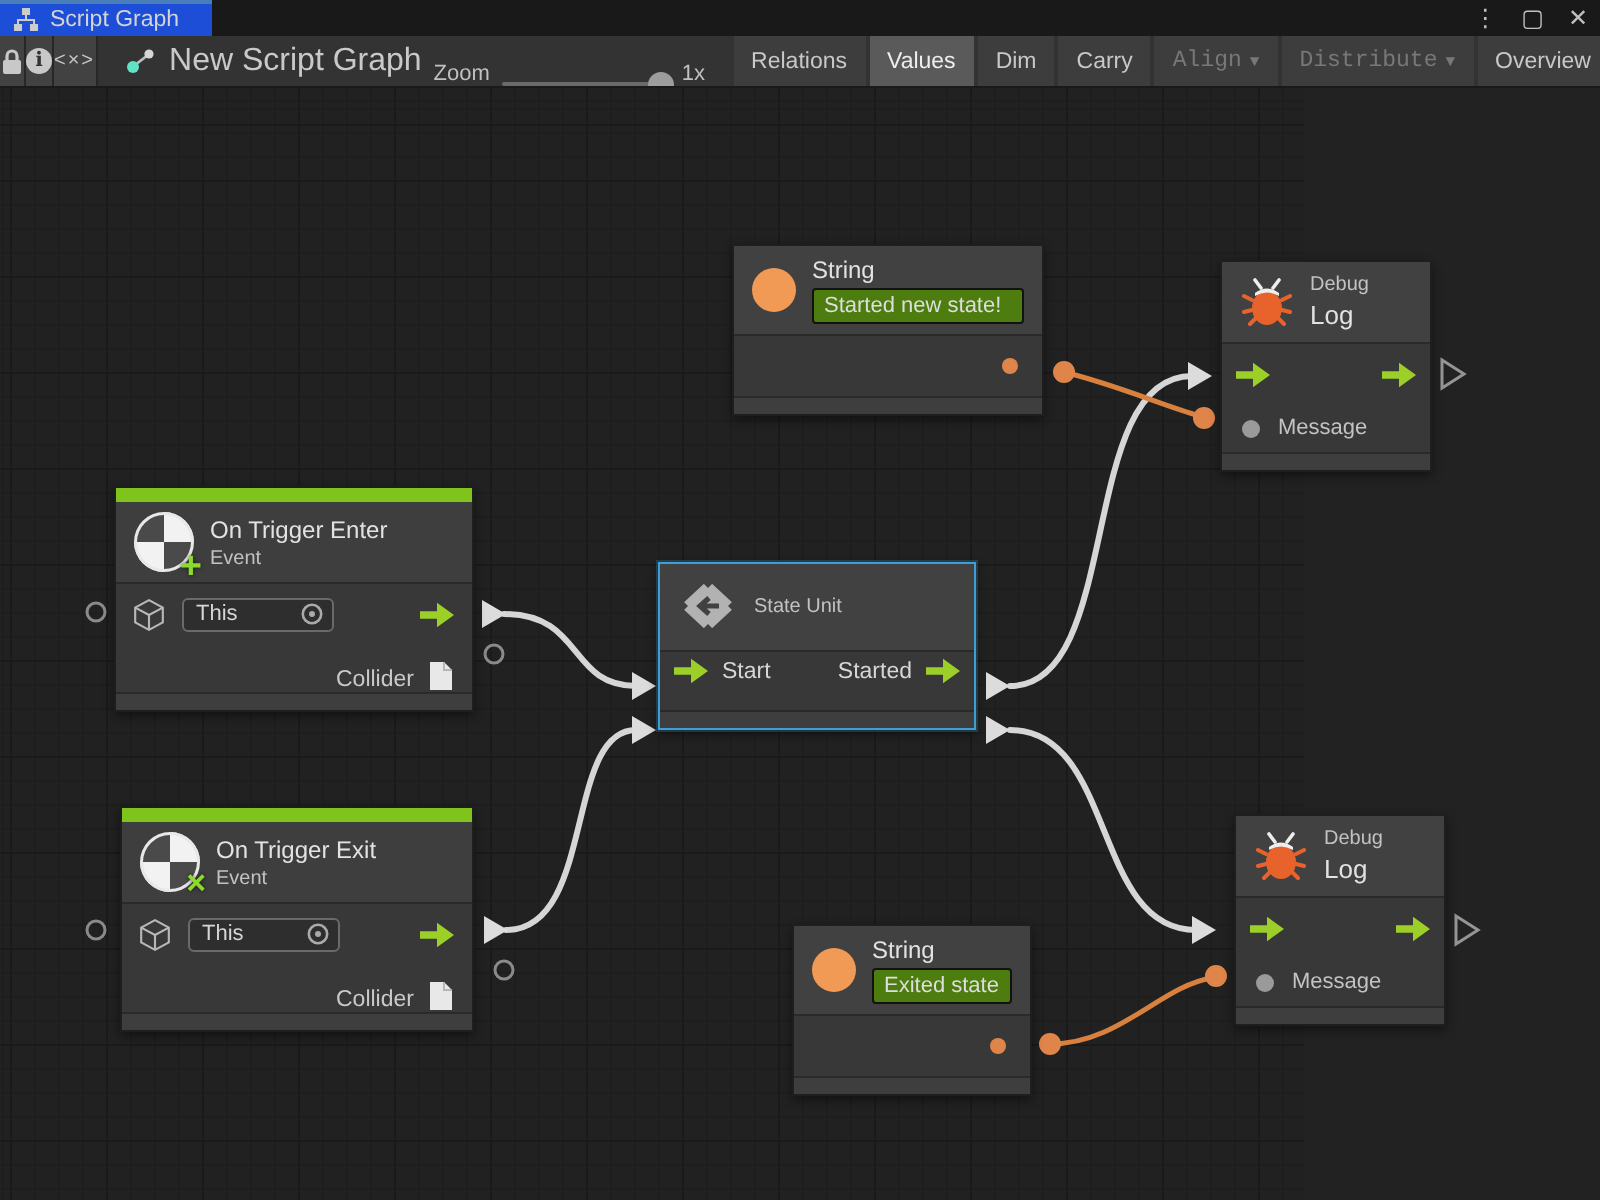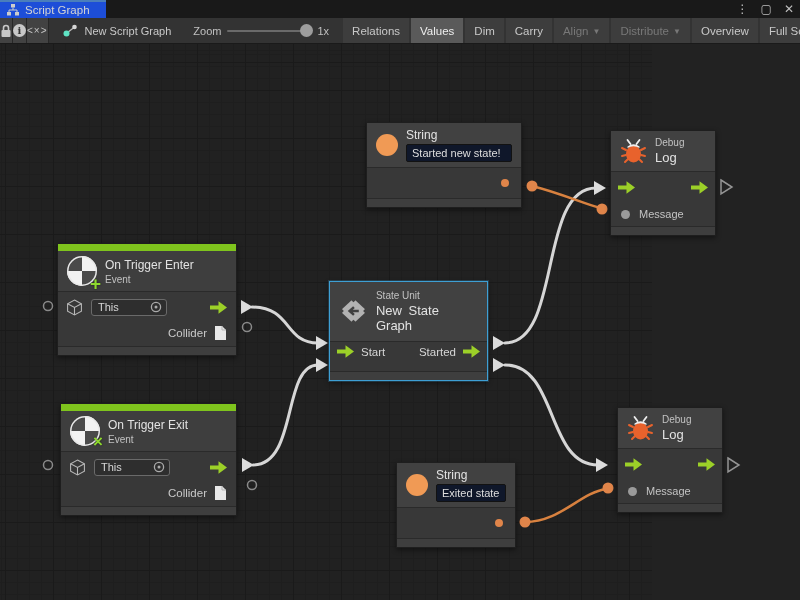--- a/index.html
+++ b/index.html
@@ -20,28 +20,28 @@
   
   .toolbar {
     position:absolute; left:0; top:18px; width:800px; height:26px; background:#333;
     border-bottom:1px solid #1a1a1a; display:flex; align-items:stretch; font-size:11px;
     white-space:nowrap; overflow:hidden;
   }
   .tool-tile { display:flex; align-items:center; justify-content:center; background:#424242; border-right:1px solid #272727; }
   .tool-tile.w28 { width:28px; } .tool-tile.w62 { width:62px; }
   .info-circle { width:13px; height:13px; border-radius:50%; background:#c8c8c8; color:#333; font-size:10px; font-weight:bold; display:flex; align-items:center; justify-content:center; font-family:"DejaVu Serif",serif; }
   .code-glyph { color:#c4c4c4; font-size:10px; letter-spacing:1px; }
-  .graph-id { display:flex; align-items:center; gap:7px; margin-left:14px; color:#c9c9c9; font-size:11px; }
-  .zoom-area { display:flex; align-items:center; margin-left:22px; gap:6px; color:#c0c0c0; }
+  .graph-id { display:flex; align-items:center; gap:7px; margin-left:14px; color:#c9c9c9; font-size:16px; }
+  .zoom-area { display:flex; align-items:flex-end; margin-left:6px; gap:6px; color:#c0c0c0; }
   .zoom-track { position:relative; width:84px; height:2px; background:#6a6a6a; border-radius:1px; }
   .zoom-handle { position:absolute; right:-2px; top:-5.5px; width:13px; height:13px; border-radius:50%; background:#9d9d9d; }
   .tb-buttons { display:flex; align-items:stretch; margin-left:12px; }
   .btn { display:flex; align-items:center; gap:4px; padding:0 9px; margin-left:2px; background:#3d3d3d; color:#c8c8c8; font-size:11.5px; }
   .btn.active { background:#5a5a5a; color:#eee; }
-  .btn.disabled { color:#787878; }
+  .btn.disabled { color:#787878;font-family:Liberation Mono, monospace; }
   .chev { font-size:8px; position:relative; top:1px; }
   
   .canvas {
     position:absolute; left:0; top:44px; width:652px; height:556px; background:#212121;
     background-image:
       repeating-linear-gradient(to right, #1a1a1a 0 1px, transparent 1px 48px),
       repeating-linear-gradient(to bottom, #1a1a1a 0 1px, transparent 1px 48px),
       repeating-linear-gradient(to right, #1e1e1e 0 1px, transparent 1px 12px),
       repeating-linear-gradient(to bottom, #1e1e1e 0 1px, transparent 1px 12px);
     background-position: 5px 0, 0 46px, 5px 0, 0 10px;
@@ -58,39 +58,39 @@
   .node.selected { border:1px solid #3E9FD4; box-shadow:0 0 0 1px rgba(62,159,212,.25), 0 2px 5px rgba(0,0,0,.45); }
   .node-header { background:#414141; display:flex; align-items:center; gap:8px; padding:5px 9px; }
   .node-body { border-top:1px solid #2a2a2a; }
   .node-footer { height:9px; background:#3e3e3e; border-top:1px solid #2a2a2a; }
   .hdr-col { display:flex; flex-direction:column; gap:2px; min-width:0; }
   .node-title { font-size:12px; color:#e2e2e2; }
   .node-kind { font-size:10px; color:#c2c2c2; }
   .node-title-lg { font-size:13px; color:#e2e2e2; word-spacing:3px; }
   .event-bar { height:7px; background:#7FC41D; }
   .value-input {
-    background:#0f172a; border:1px solid #121212; border-radius:2px; padding:1px 5px;
+    background:#4d7c0f; border:1px solid #121212; border-radius:2px; padding:1px 5px;
     font-size:11px; color:#dedede; min-height:15px; line-height:14px;
   }
   .orange-circle { width:22px; height:22px; border-radius:50%; background:#F09A55; flex:0 0 auto; }
   .quarter-icon {
     position:relative; width:30px; height:30px; border-radius:50%; flex:0 0 auto;
     background:conic-gradient(#f2f2f2 0 90deg, #4a4a4a 90deg 180deg, #f2f2f2 180deg 270deg, #4a4a4a 270deg 360deg);
     box-shadow:0 0 0 1.5px #e8e8e8 inset;
   }
   .badge { position:absolute; right:-4px; bottom:-7px; font-size:19px; font-weight:bold; color:#8ED92E; line-height:19px; text-shadow:0 0 2px rgba(0,0,0,.6); }
   .badge.x { font-size:17px; right:-3px; bottom:-5px; }
   .state-row { height:23px; display:flex; align-items:flex-start; justify-content:space-between; padding:0 7px; }
   .state-grp { display:flex; align-items:center; gap:7px; font-size:11.5px; color:#d6d6d6; }
   .dbg-flow-row { height:30px; display:flex; align-items:center; justify-content:space-between; padding:0 7px; }
   .dbg-msg-row { height:24px; display:flex; align-items:center; gap:9px; padding:0 10px; font-size:11px; color:#c3c3c3; }
   .gray-dot { width:9px; height:9px; border-radius:50%; background:#9a9a9a; }
   .orange-dot-sm { width:8px; height:8px; border-radius:50%; background:#e0854a; }
   .trig-row1 { height:28px; display:flex; align-items:center; gap:8px; padding:2px 9px 0 8px; }
-  .trig-row2 { height:26px; display:flex; align-items:center; justify-content:flex-end; gap:7px; padding:0 9px; font-size:11.5px; color:#c9c9c9; }
+  .trig-row2 { height:26px; display:flex; align-items:flex-end; justify-content:flex-end; gap:7px; padding:0 9px; font-size:11.5px; color:#c9c9c9; }
   .this-box {
     display:flex; align-items:center; justify-content:space-between; width:76px; height:17px;
     background:#2e2e2e; border:1px solid #6a6a6a; border-radius:3px; padding:0 4px 0 6px;
     font-size:11px; color:#d6d6d6;
   }
   .spacer { flex:1; }
   .str-body { height:31px; display:flex; align-items:center; justify-content:flex-end; padding-right:12px; }
 </style>
 </head>
 <body>
@@ -302,21 +302,20 @@
         <svg width="30" height="27" viewBox="0 0 30 27">
           <polygon points="15,0 29,13 15,26 1,13" fill="#b2b2b2"></polygon>
           <polygon points="15,-2 18,1 15,4 12,1" fill="#414141"></polygon>
           <polygon points="15,22 18,25 15,28 12,25" fill="#414141"></polygon>
           <polygon points="-1,13 2,10 5,13 2,16" fill="#414141"></polygon>
           <polygon points="25,13 28,10 31,13 28,16" fill="#414141"></polygon>
           <path d="M20.5 13 H12 M15.5 9 L11 13 L15.5 17" stroke="#414141" stroke-width="2.6" fill="none"></path>
         </svg>
         <div class="hdr-col">
           <div class="node-kind">State Unit</div>
-          <div class="node-title-lg">New State Graph</div>
         </div>
       </div>
       <div class="node-body" style="padding:3px 0;">
         <div class="state-row">
           <div class="state-grp">
             <svg width="17" height="13" viewBox="0 0 18 13">
                 <path d="M0 4.5 H9 V0 L18 6.5 L9 13 V8.5 H0 Z" fill="#9CD028"></path>
               </svg>
             <span>Start</span>
           </div>

